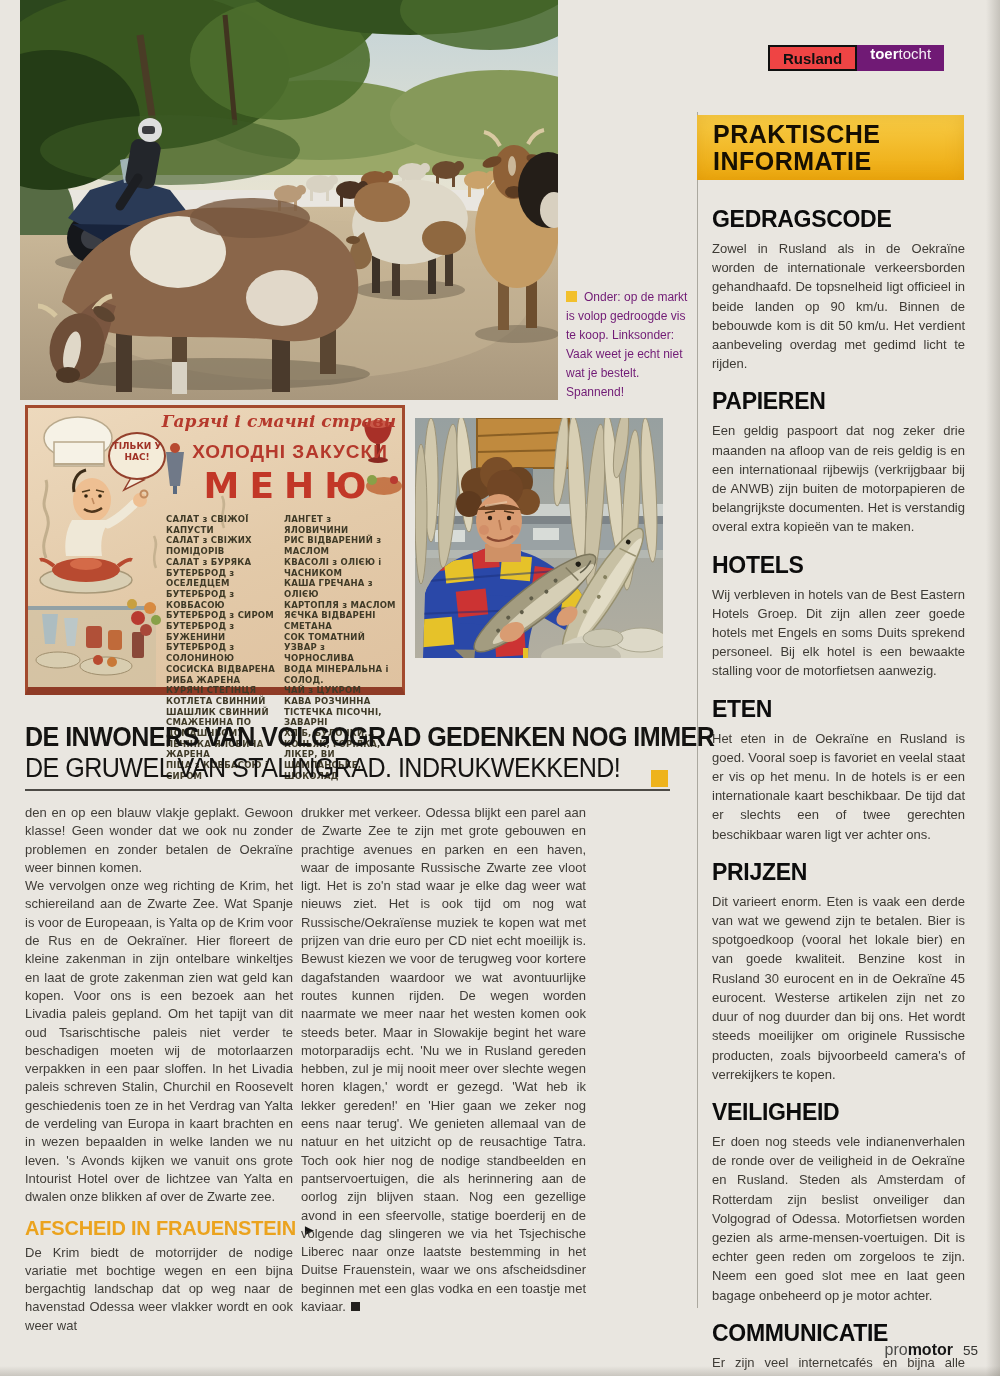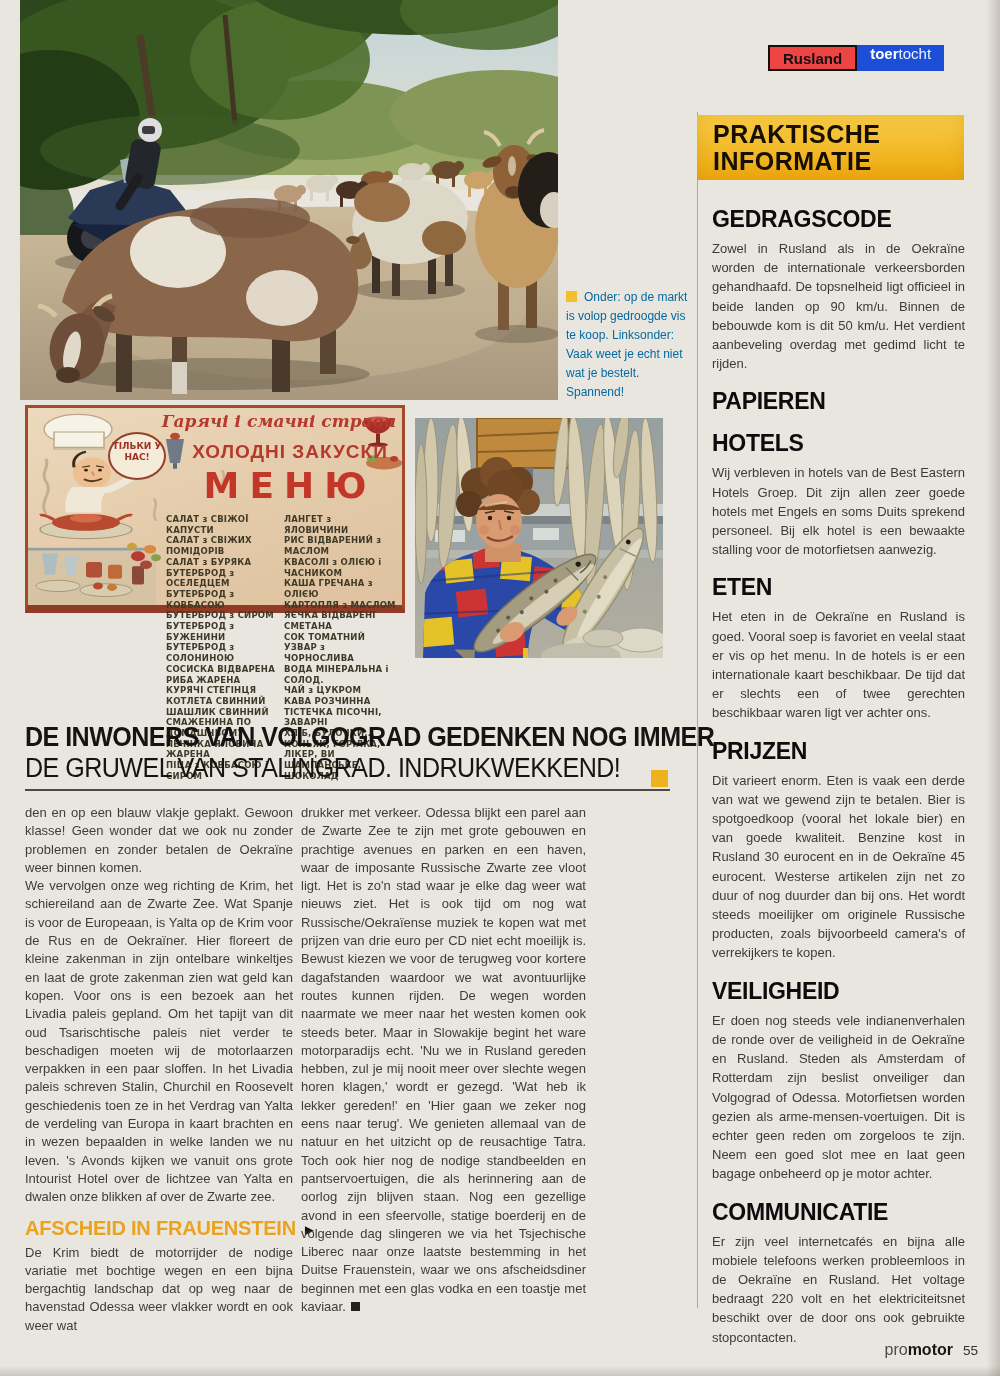--- a/index.html
+++ b/index.html
@@ -5,38 +5,38 @@
   html,body { margin:0; padding:0; background:#cfccc5; }
   .page { position:relative; width:1000px; height:1376px; background:#e9e6e0;
           font-family:"Liberation Sans", sans-serif; overflow:hidden; }
   .page::after { content:""; position:absolute; right:0; top:0; width:14px; height:100%;
           background:linear-gradient(90deg, rgba(0,0,0,0), rgba(90,85,75,.25)); pointer-events:none; }
   .page::before { content:""; position:absolute; left:0; bottom:0; width:100%; height:10px;
           background:linear-gradient(180deg, rgba(0,0,0,0), rgba(90,85,75,.22)); pointer-events:none; z-index:40; }
 
   
   .photo-top { position:absolute; left:20px; top:0; width:538px; height:400px; }
-  .photo-menu { position:absolute; left:25px; top:405px; width:380px; height:208px;
+  .photo-menu { position:absolute; left:25px; top:405px; width:380px; height:290px;
           background:linear-gradient(160deg,#edd9bd,#e3caa9 55%,#dfc2a0);
           border:3px solid #a34a2e; border-bottom:8px solid #8f3b26; box-sizing:border-box; }
   .photo-fish { position:absolute; left:415px; top:418px; width:248px; height:240px; }
   .photo-top svg, .photo-fish svg { display:block; width:100%; height:100%; }
 
   
   .caption { position:absolute; left:566px; top:288px; width:126px; font-size:12px;
-          line-height:19px; color:#0369a1; }
+          line-height:19px; color:#701a75; }
   .caption-marker { display:inline-block; width:11px; height:11px; background:#f2c02c;
           margin-right:7px; vertical-align:-1px; }
 
   
   .tag { position:absolute; left:768px; top:45px; display:flex; height:26px; z-index:5; }
   .tag-left { background:#ef4444; border:2px solid #101010; color:#101010; font-weight:bold;
           font-size:15px; padding:0 13px; display:flex; align-items:center; box-sizing:border-box; }
-  .tag-right { background:#1d4ed8; color:#fff; font-size:15px; padding:9px 13px;
-          display:flex; align-items:flex-end; }
+  .tag-right { background:#701a75; color:#fff; font-size:15px; padding:0 13px;
+          display:flex; align-items:flex-start; }
   .tag-right .b { font-weight:bold; } .tag-right .r { font-weight:normal; opacity:.93; }
 
   
   .vrule { position:absolute; left:697px; top:112px; width:1px; height:1196px; background:#aba89f; }
   .band { position:absolute; left:697px; top:115px; width:267px; height:65px;
           background:linear-gradient(180deg,#f8cd47,#eda80d);
           box-shadow:inset 0 0 18px rgba(190,120,0,.25); z-index:4; }
   .band-title { padding:6px 0 0 16px; font-size:25px; line-height:27px; font-weight:bold;
           letter-spacing:.5px; color:#160f02; }
   .sidebar { position:absolute; left:712px; top:206px; width:253px; }
@@ -227,20 +227,21 @@
       <div>INFORMATIE</div>
     </div>
   </div>
   <div class="sidebar">
     <div class="side-sec">
       <h3>GEDRAGSCODE</h3>
       <p>Zowel in Rusland als in de Oekraïne worden de internationale verkeersborden gehandhaafd. De topsnelheid ligt officieel in beide landen op 90 km/u. Binnen de bebouwde kom is dit 50 km/u. Het verdient aanbeveling overdag met gedimd licht te rijden.</p>
     </div>
     <div class="side-sec">
       <h3>PAPIEREN</h3>
+      <p>Een geldig paspoort dat nog zeker drie maanden na afloop van de reis geldig is en een internationaal rijbewijs (verkrijgbaar bij de ANWB) zijn buiten de motorpapieren de belangrijkste documenten. Het is verstandig overal extra kopieën van te maken.</p>
     </div>
     <div class="side-sec">
       <h3>HOTELS</h3>
       <p>Wij verbleven in hotels van de Best Eastern Hotels Groep. Dit zijn allen zeer goede hotels met Engels en soms Duits sprekend personeel. Bij elk hotel is een bewaakte stalling voor de motorfietsen aanwezig.</p>
     </div>
     <div class="side-sec">
       <h3>ETEN</h3>
       <p>Het eten in de Oekraïne en Rusland is goed. Vooral soep is favoriet en veelal staat er vis op het menu. In de hotels is er een internationale kaart beschikbaar. De tijd dat er slechts een of twee gerechten beschikbaar waren ligt ver achter ons.</p>
     </div>
     <div class="side-sec">

